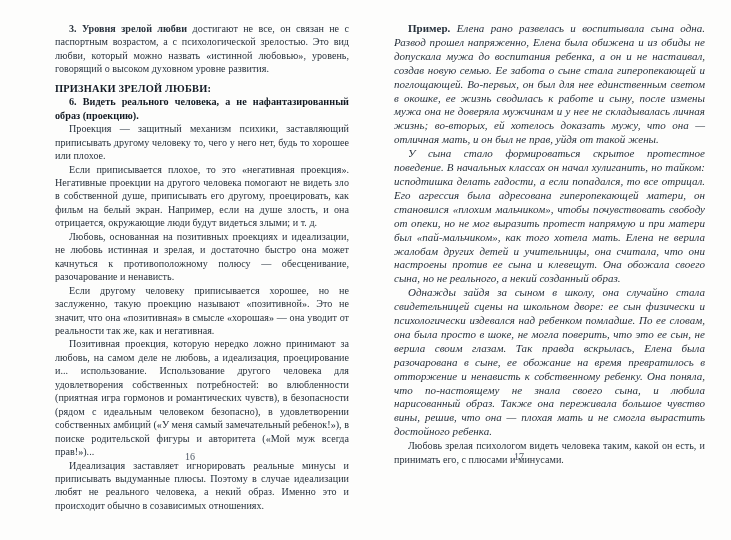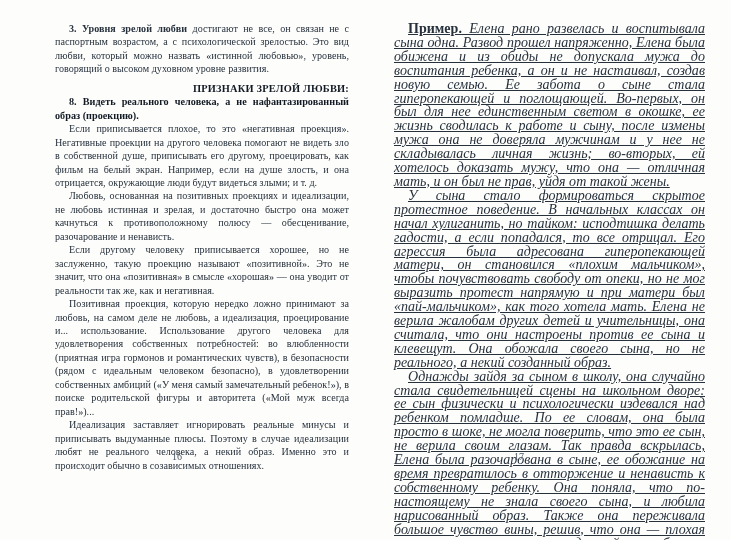--- a/index.html
+++ b/index.html
@@ -52,62 +52,61 @@
     text-indent: 14px;
   }
   .lead-bold {
     font-weight: bold;
   }
   .heading-caps {
     font-size: 10.4px;
     font-weight: bold;
     line-height: 13.45px;
     margin: 0;
-    text-align: right;
+    text-align: left;
     text-indent: 0;
     letter-spacing: 0.2px;
     color: #121a24;
   }
   .heading-num {
     font-size: 10.2px;
     font-weight: bold;
     line-height: 13.45px;
     margin: 0;
     text-align: justify;
     text-indent: 14px;
     color: #121a24;
   }
   .spacer-sm {
     height: 6px;
   }
   p.italic {
     font-style: italic;
-    font-size: 14px;
+    font-size: 11px;
     line-height: 13.9px;
-    text-decoration: underline;
   }
   p.italic-bold {
     font-style: italic;
     font-weight: bold;
     font-size: 10.1px;
     line-height: 13.9px;
   }
   .it-lead {
     font-style: normal;
     font-weight: bold;
   }
   .folio {
     position: absolute;
     bottom: 22px;
     font-size: 10px;
     color: #4c5764;
     text-align: center;
     width: 120px;
   }
-  .folio-left { left: 117px; }
+  .folio-left { left: 130px; }
   .folio-right { left: 94px; }
   .gutter {
     position: absolute;
     top: 0;
     left: 365px;
     width: 1px;
     height: 540px;
     background: transparent;
   }
 </style>
@@ -118,22 +117,23 @@
 
   <div class="page page-left">
     <div class="column">
 
       <p class="body"><span class="lead-bold">3. Уровня зрелой любви</span><span> достигают не все, он связан не с паспортным возрастом,  а с психологической зрелостью. Это вид любви, который можно назвать «истинной любовью», уровень, говорящий о высоком духовном уровне развития.</span></p>
 
       <div class="spacer-sm"></div>
 
       <p class="heading-caps">ПРИЗНАКИ ЗРЕЛОЙ ЛЮБВИ:</p>
 
-      <p class="heading-num">8. Видеть реального человека, а не нафантазированный образ (проекцию).</p>
+      <p class="heading-num">6. Видеть реального человека, а не нафантазированный образ (проекцию).</p>
 
+      <p class="body">Проекция — защитный механизм психики, заставляющий приписывать другому человеку то, чего у него нет, будь то хорошее или плохое.</p>
 
       <p class="body">Если приписывается плохое, то это «негативная проекция». Негативные проекции на другого человека помогают не видеть зло в собственной душе, приписывать его другому, проецировать, как фильм на белый экран. Например, если на душе злость, и она отрицается, окружающие люди будут видеться злыми; и т. д.</p>
 
       <p class="body">Любовь, основанная на позитивных проекциях и идеализации, не любовь истинная и зрелая, и достаточно быстро она может качнуться к противоположному полюсу — обесценивание, разочарование и ненависть.</p>
 
       <p class="body">Если другому человеку приписывается хорошее, но не заслуженно, такую проекцию называют «позитивной». Это не значит, что она «позитивная» в смысле «хорошая» — она уводит от реальности так же, как и негативная.</p>
 
       <p class="body">Позитивная проекция, которую нередко ложно принимают за любовь, на самом деле не любовь, а идеализация, проецирование и... использование. Использование другого человека для удовлетворения собственных потребностей: во влюбленности (приятная игра гормонов и романтических чувств), в безопасности (рядом с идеальным человеком безопасно), в удовлетворении собственных амбиций («У меня самый замечательный ребенок!»), в поиске родительской фигуры и авторитета («Мой муж всегда прав!»)...</p>
 
       <p class="body">Идеализация заставляет игнорировать реальные минусы и приписывать выдуманные плюсы. Поэтому в случае идеализации любят не реального человека, а некий образ. Именно это и происходит обычно в созависимых отношениях.</p>

